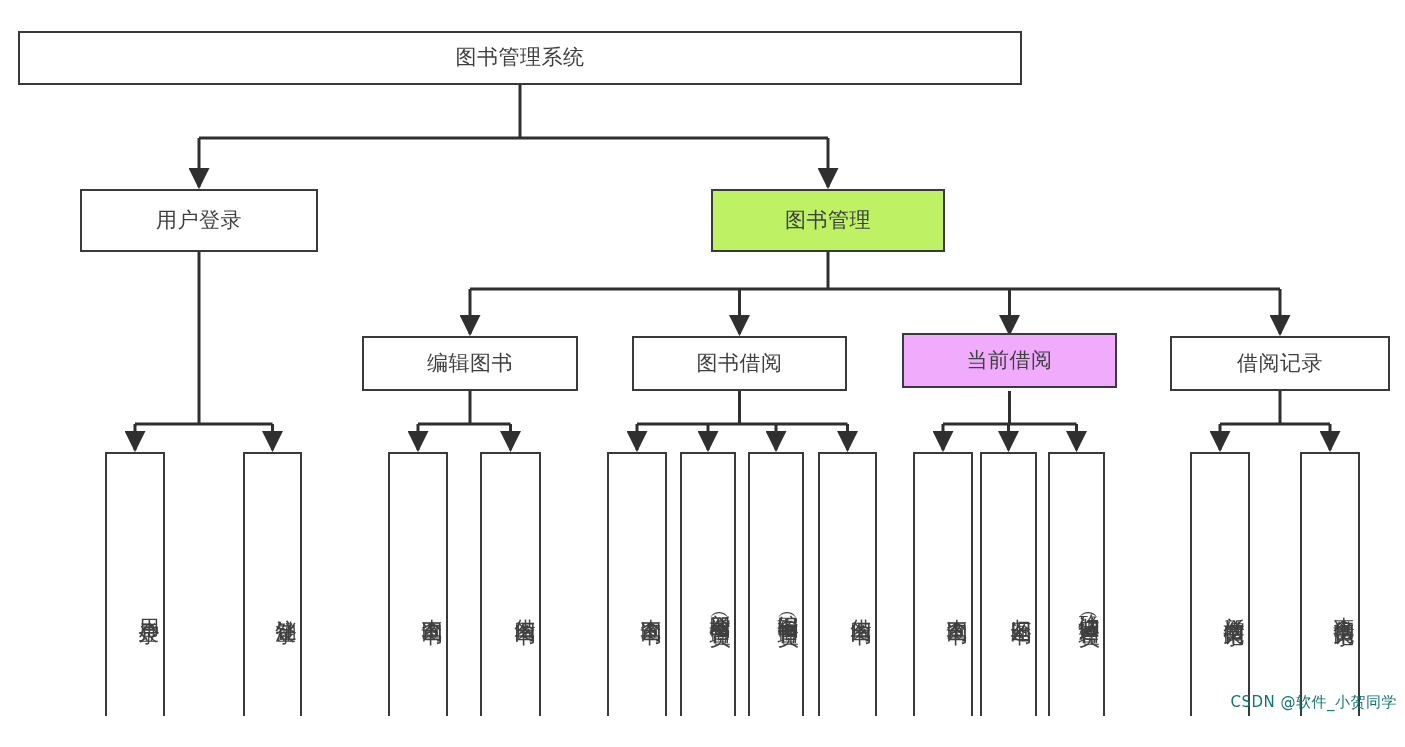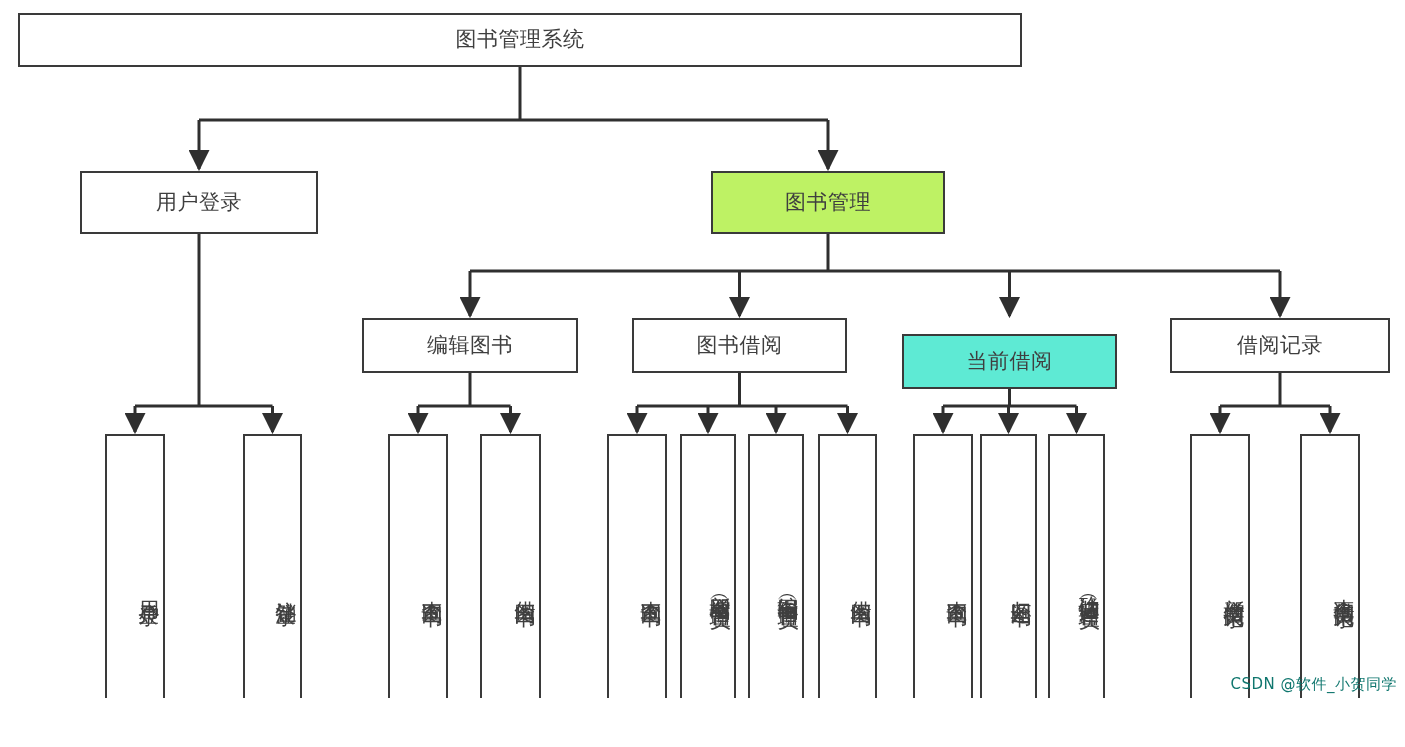--- a/index.html
+++ b/index.html
@@ -9,20 +9,21 @@
   }
   body {
     font-family: "DejaVu Sans", "Liberation Sans", sans-serif;
   }
   #canvas {
     position: relative;
     width: 1405px;
     height: 698px;
     background: #ffffff;
     overflow: hidden;
+    margin-top: 18px;
   }
   #edges {
     position: absolute;
     left: 0;
     top: 0;
     width: 1405px;
     height: 747px;
   }
   .node {
     position: absolute;
@@ -124,21 +125,21 @@
       </div>
       <div class="node horiz" style="left: 711px; top: 171px; width: 234px; height: 63px; border-color: rgb(58, 58, 58); background: #bef264; color: rgb(63, 63, 63); font-family: Liberation Serif, serif;">
         <span class="hlabel">图书管理</span>
       </div>
       <div class="node horiz" style="left: 362px; top: 318px; width: 216px; height: 55px; border-color: rgb(58, 58, 58); background: rgb(255, 255, 255); color: rgb(63, 63, 63);">
         <span class="hlabel">编辑图书</span>
       </div>
       <div class="node horiz" style="left: 632px; top: 318px; width: 215px; height: 55px; border-color: rgb(58, 58, 58); background: rgb(255, 255, 255); color: rgb(63, 63, 63); align-items: center;">
         <span class="hlabel">图书借阅</span>
       </div>
-      <div class="node horiz" style="left: 902px; top: 334px; width: 215px; height: 55px; border-color: rgb(58, 58, 58); background: #5eead4; color: rgb(63, 63, 63);">
+      <div class="node horiz" style="left: 902px; top: 315px; width: 215px; height: 55px; border-color: rgb(58, 58, 58); background: #f0abfc; color: rgb(63, 63, 63);">
         <span class="hlabel">当前借阅</span>
       </div>
       <div class="node horiz" style="left: 1170px; top: 318px; width: 220px; height: 55px; border-color: rgb(58, 58, 58); background: rgb(255, 255, 255); color: rgb(63, 63, 63);">
         <span class="hlabel">借阅记录</span>
       </div>
       <div class="node vert" style="left: 105px; top: 434px; width: 60px; height: 299px; border-color: rgb(58, 58, 58); background: rgb(255, 255, 255); color: rgb(63, 63, 63);">
         <span class="vlabel">用户登录</span>
       </div>
       <div class="node vert" style="left: 243px; top: 434px; width: 59px; height: 299px; border-color: rgb(58, 58, 58); background: rgb(255, 255, 255); color: rgb(63, 63, 63);">
         <span class="vlabel">注销登录</span>

